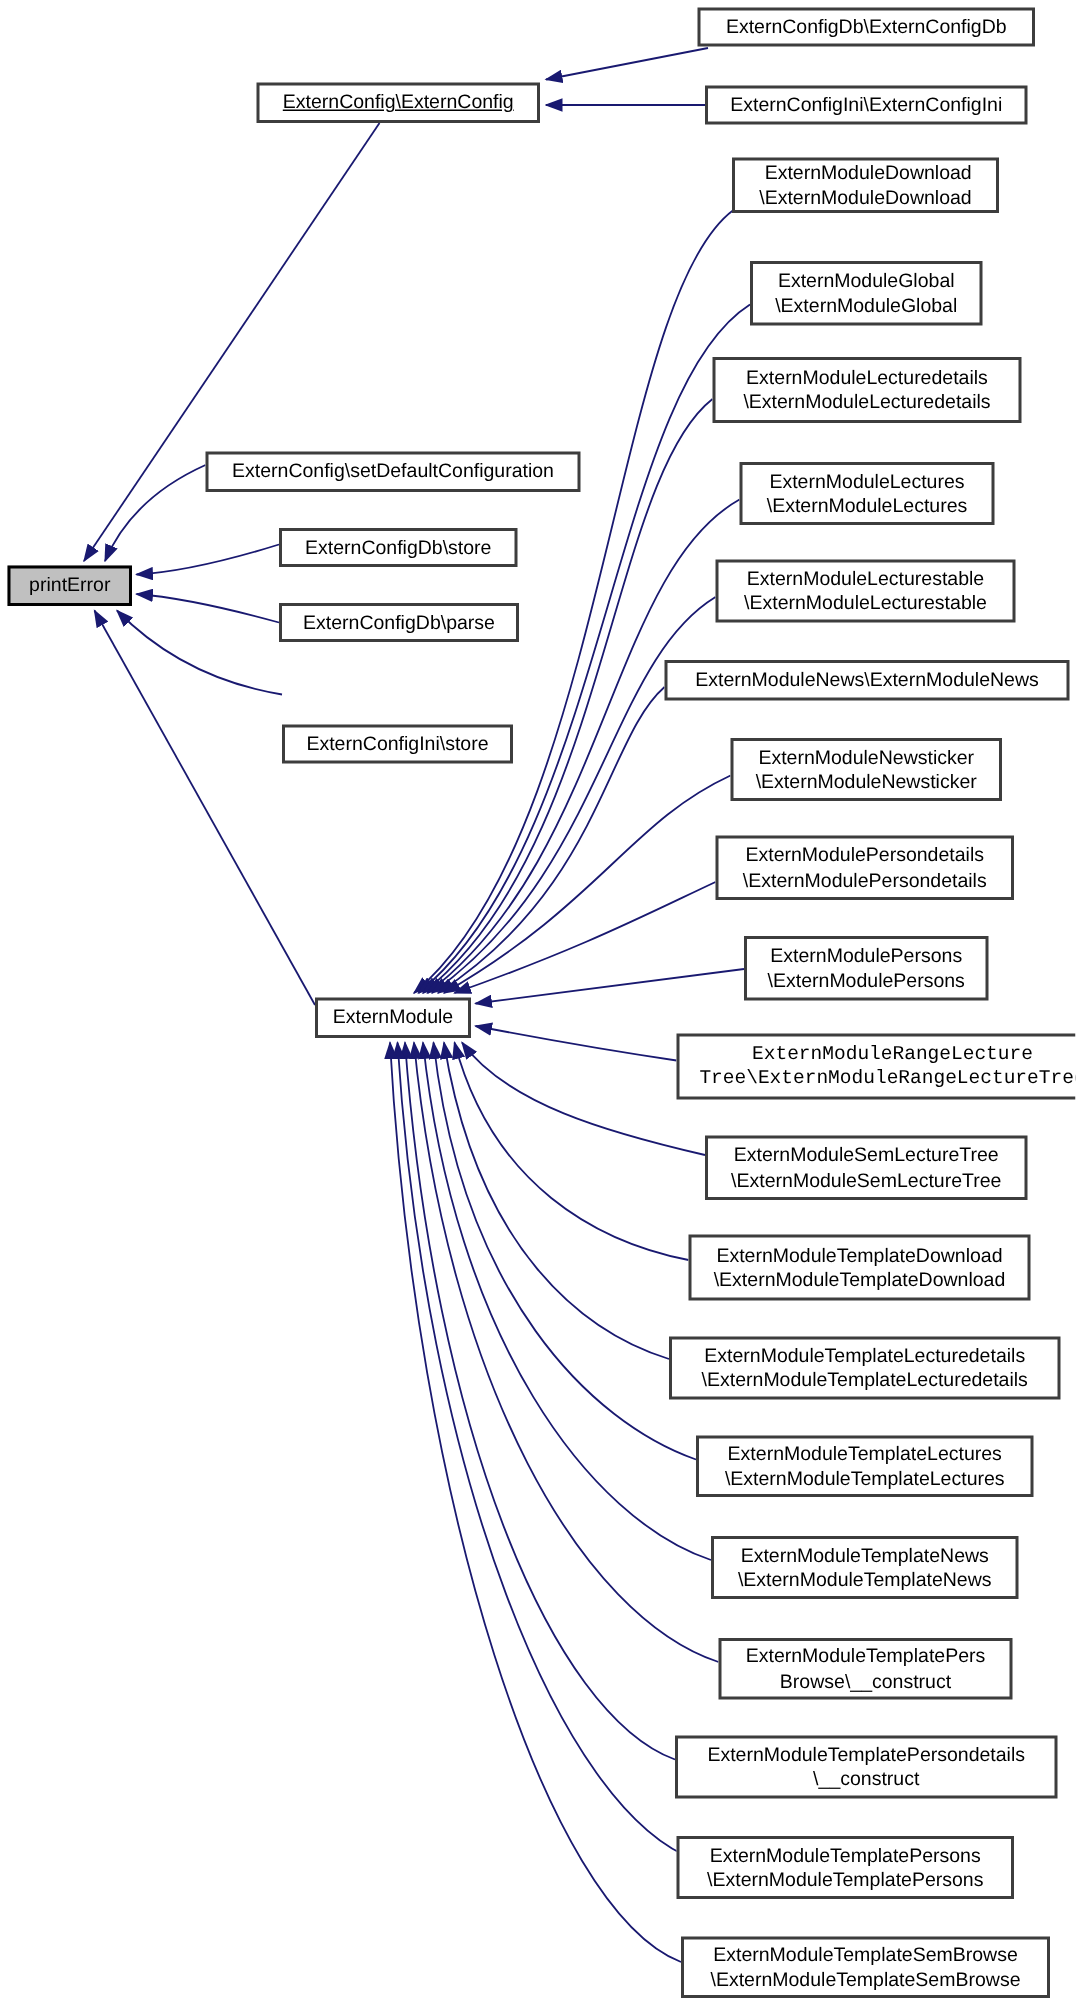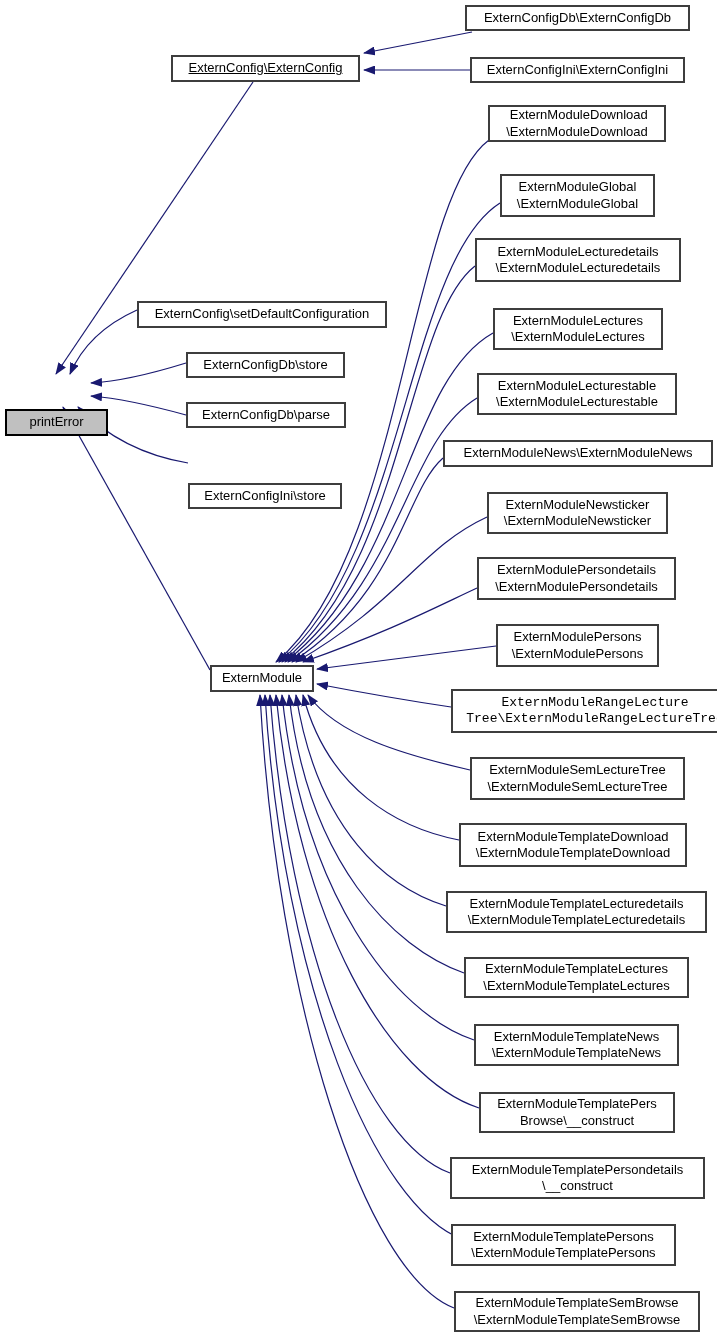--- a/index.html
+++ b/index.html
@@ -64,21 +64,21 @@
       <path d="M 459 840 C 398 828 328 790 303 695" fill="none" stroke="#191970" stroke-width="1.2" marker-end="url(#arrowhead)"></path>
       <path d="M 446 906 C 388 888 318 832 296 695" fill="none" stroke="#191970" stroke-width="1.2" marker-end="url(#arrowhead)"></path>
       <path d="M 464 973 C 393 948 308 862 289 695" fill="none" stroke="#191970" stroke-width="1.2" marker-end="url(#arrowhead)"></path>
       <path d="M 474 1040 C 393 1013 303 892 282 695" fill="none" stroke="#191970" stroke-width="1.2" marker-end="url(#arrowhead)"></path>
       <path d="M 479 1108 C 388 1078 298 922 276 695" fill="none" stroke="#191970" stroke-width="1.2" marker-end="url(#arrowhead)"></path>
       <path d="M 450 1173 C 368 1143 289 952 270 695" fill="none" stroke="#191970" stroke-width="1.2" marker-end="url(#arrowhead)"></path>
       <path d="M 464 1240 C 374 1208 283 982 265 695" fill="none" stroke="#191970" stroke-width="1.2" marker-end="url(#arrowhead)"></path>
       <path d="M 454 1308 C 364 1273 277 1002 260 695" fill="none" stroke="#191970" stroke-width="1.2" marker-end="url(#arrowhead)"></path>
     </svg>
   <div>
-      <div class="node highlight" style="left: 5px; top: 377px; width: 103px; height: 27px; margin-top: 32px;">printError</div>
+      <div class="node highlight" style="left: 5px; top: 377px; width: 83px; height: 27px;">printError</div>
       <div class="node" style="left: 171px; top: 55px; width: 189px; height: 27px; text-decoration: underline;">ExternConfig\ExternConfig</div>
       <div class="node" style="left: 465px; top: 5px; width: 225px; height: 26px;">ExternConfigDb\ExternConfigDb</div>
       <div class="node" style="left: 470px; top: 57px; width: 215px; height: 26px;">ExternConfigIni\ExternConfigIni</div>
       <div class="node" style="left: 137px; top: 301px; width: 250px; height: 27px;">ExternConfig\setDefaultConfiguration</div>
       <div class="node" style="left: 186px; top: 352px; width: 159px; height: 26px;">ExternConfigDb\store</div>
       <div class="node" style="left: 186px; top: 402px; width: 160px; height: 26px;">ExternConfigDb\parse</div>
       <div class="node" style="left: 188px; top: 452px; width: 154px; height: 26px; margin-top: 31px;">ExternConfigIni\store</div>
       <div class="node" style="left: 210px; top: 665px; width: 104px; height: 27px;">ExternModule</div>
       <div class="node" style="left: 488px; top: 105px; width: 178px; height: 37px; text-align: right;">ExternModuleDownload
 \ExternModuleDownload</div>

